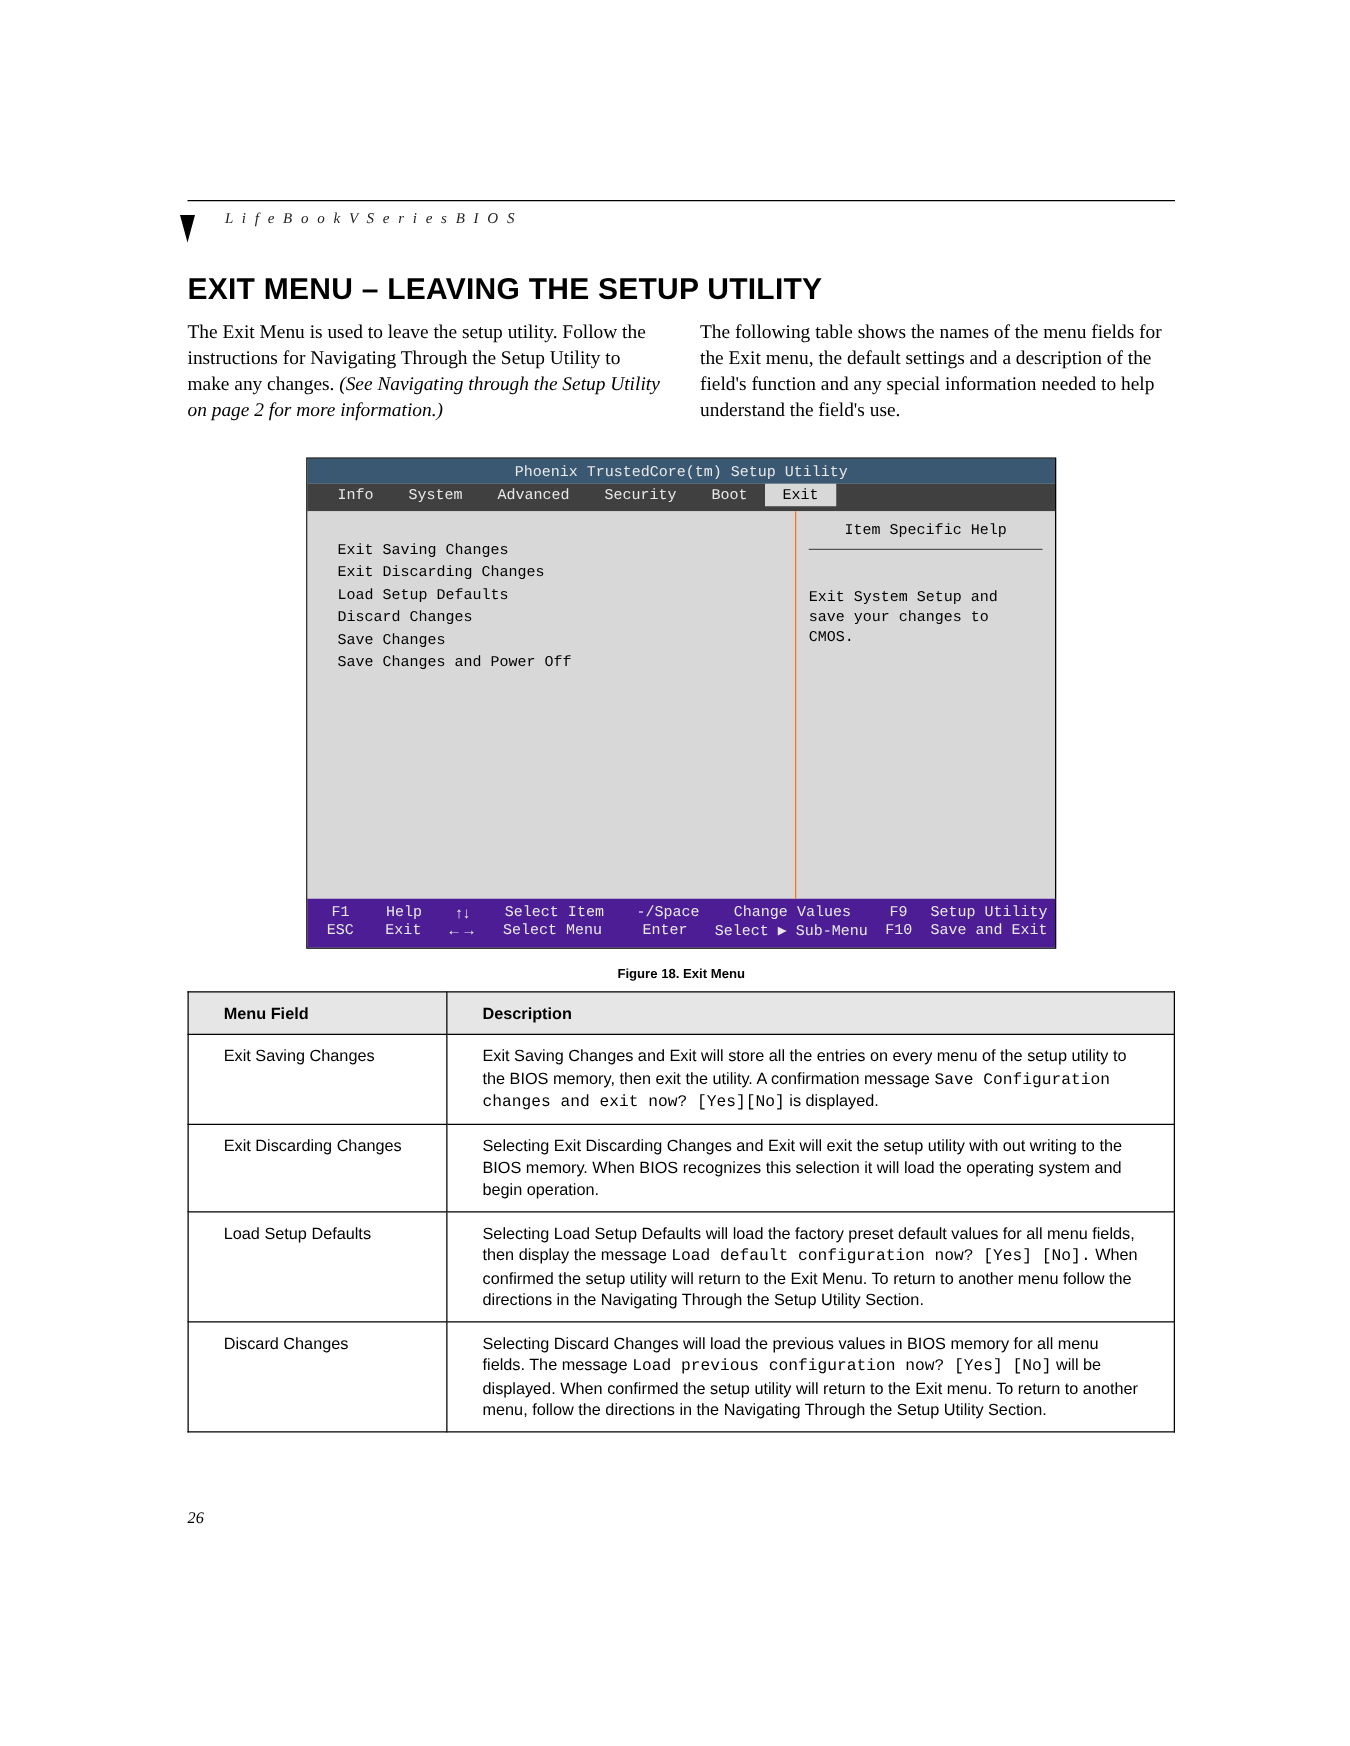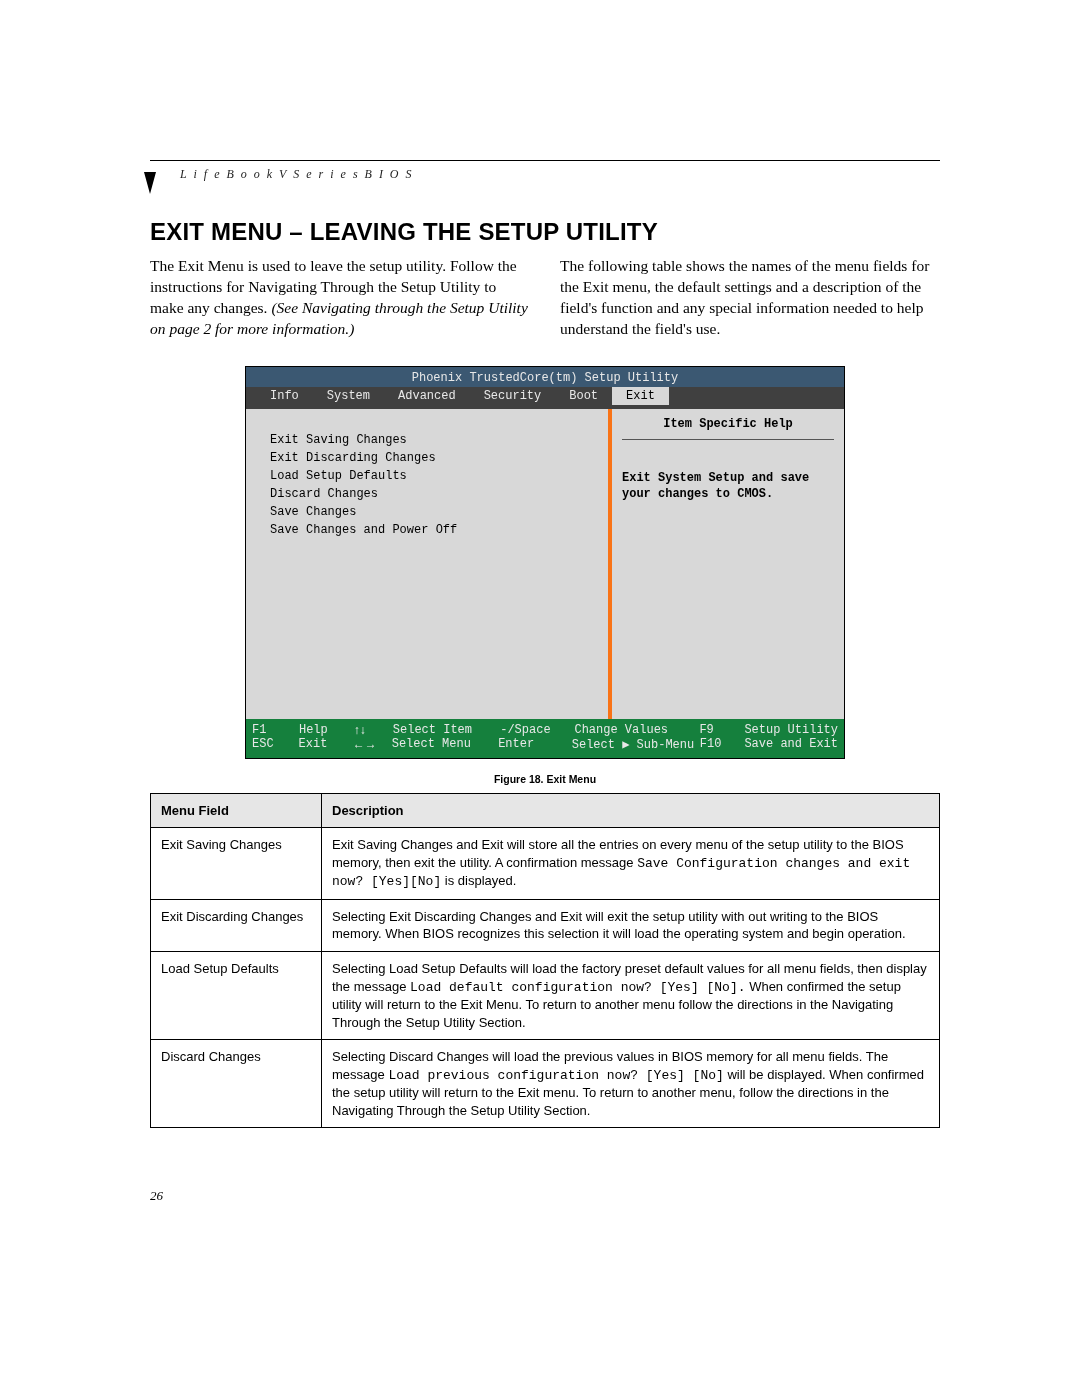--- a/index.html
+++ b/index.html
@@ -92,39 +92,39 @@
     background: #d8d8d8;
   }
   .bios .body .left {
     flex: 1;
     padding: 22px 0 0 24px;
   }
   .bios .body .left .mi {
     padding: 2px 0;
   }
   .bios .body .right {
-    width: 236px;
-    border-left: 4px solid #f97316;
+    width: 208px;
+    border-left: 1px solid #f97316;
     box-sizing: border-box;
     padding: 8px 10px;
-    font-weight: bold;
   }
   .bios .body .right .help-title {
     text-align: center;
     padding-bottom: 8px;
   }
   .bios .body .right .help-text {
     border-top: 1px solid #555;
     padding-top: 30px;
     line-height: 1.35;
   }
   .bios .footer {
-    background: #15803d;
+    background: #4c1d95;
     color: #e8e8e8;
     padding: 4px 6px 6px;
+    text-align: center;
   }
   .bios .footer .frow {
     display: flex;
     gap: 6px;
   }
   .bios .footer .cell { white-space: pre; }
   .bios .footer .c1 { width: 42px; }
   .bios .footer .c2 { width: 50px; }
   .bios .footer .c3 { width: 34px; }
   .bios .footer .c4 { width: 104px; }
@@ -147,21 +147,21 @@
     margin: 4px 0 6px;
   }
   table.fields {
     border-collapse: collapse;
     width: 100%;
     font-family: Verdana, Geneva, sans-serif;
     font-size: 13px;
   }
   table.fields th, table.fields td {
     border: 1px solid #000;
-    padding: 8px 10px;
+    padding: 8px 28px;
     vertical-align: top;
     text-align: left;
     line-height: 1.35;
   }
   table.fields th {
     background: #e6e6e6;
     font-weight: 700;
   }
   table.fields code, .mono {
     font-family: "Courier New", monospace;

